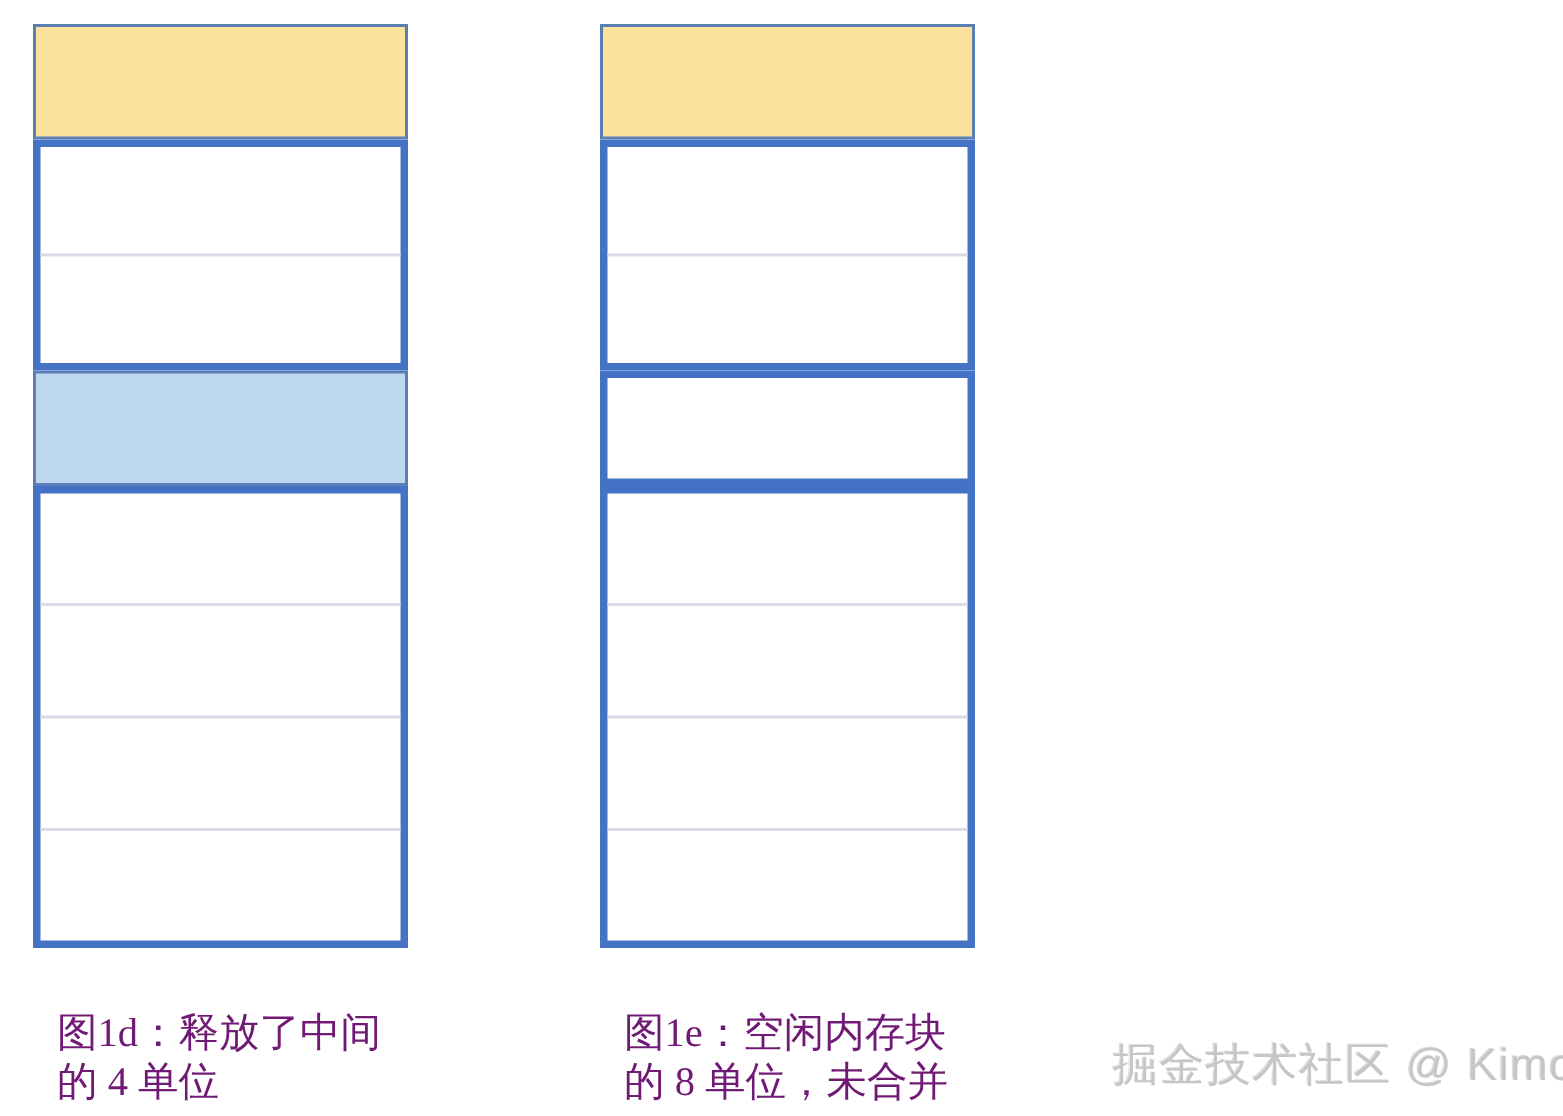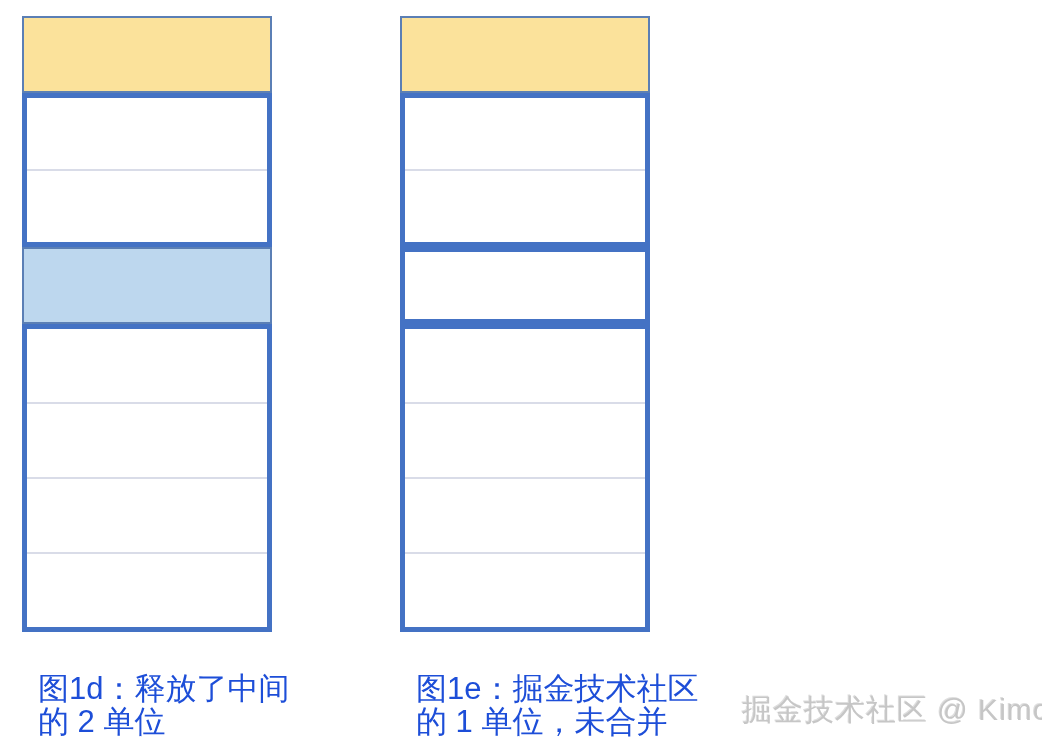--- a/index.html
+++ b/index.html
@@ -45,24 +45,24 @@
     border: 2px solid var(--alloc-border);
   }
   .block.allocated.yellow { background: var(--fill-yellow); }
   .block.allocated.blue   { background: var(--fill-blue); }
   .cell { flex: 1; }
   .cell + .cell { border-top: 2px solid var(--divider); }
   .caption {
     margin-top: 40px;
     padding-left: 16px;
     width: 290px;
-    font-family: Liberation Sans, sans-serif;
-    font-size: 31px;
+    font-family: Liberation Serif, serif;
+    font-size: 27px;
     line-height: 33px;
-    color: #1d4ed8;
+    color: #701a75;
     white-space: nowrap;
   }
   .watermark {
     position: absolute;
     left: 742px;
     top: 690px;
     font-size: 30px;
     letter-spacing: 1px;
     white-space: nowrap;
     color: var(--wm-color);
@@ -84,40 +84,40 @@
         <div class="block allocated blue" style="height: 77px;"></div>
         <div class="block free" style="height: 308px;">
           <div class="cell"></div>
           <div class="cell"></div>
           <div class="cell"></div>
           <div class="cell"></div>
         </div>
       </div>
       <div class="caption">
         <div>图1d：释放了中间</div>
-        <div>的 2 单位</div>
+        <div>的 4 单位</div>
       </div>
     </div>
     <div class="column">
       <div class="stack">
         <div class="block allocated yellow" style="height: 77px;"></div>
         <div class="block free" style="height: 154px;">
           <div class="cell"></div>
           <div class="cell"></div>
         </div>
         <div class="block free" style="height: 77px;">
           <div class="cell"></div>
         </div>
         <div class="block free" style="height: 308px;">
           <div class="cell"></div>
           <div class="cell"></div>
           <div class="cell"></div>
           <div class="cell"></div>
         </div>
       </div>
       <div class="caption">
-        <div>图1e：掘金技术社区</div>
-        <div>的 1 单位，未合并</div>
+        <div>图1e：空闲内存块</div>
+        <div>的 8 单位，未合并</div>
       </div>
     </div>
   </div>
 
 <div class="watermark">掘金技术社区 @ Kimoro</div>
 
 </body></html>

